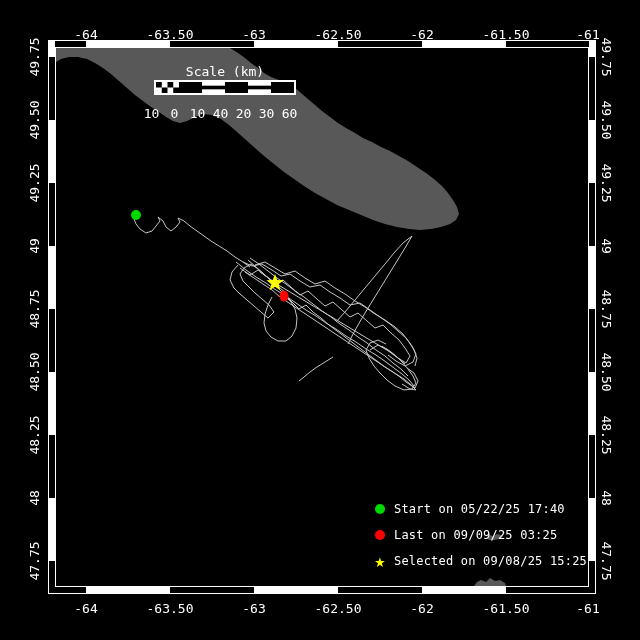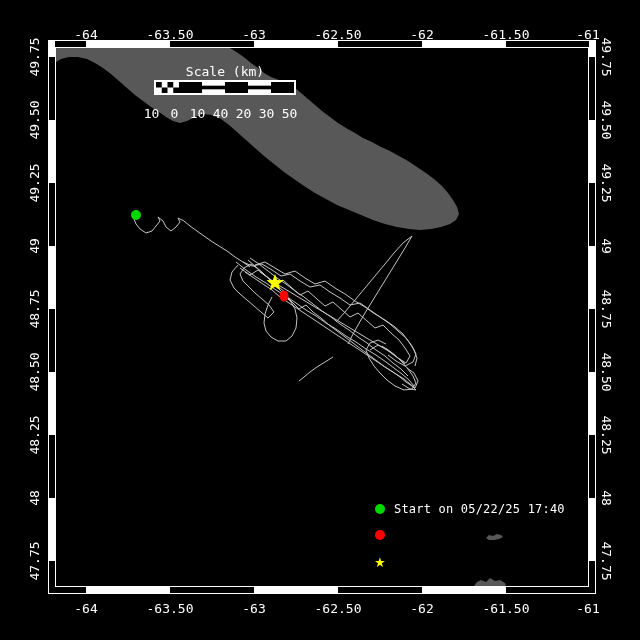--- a/index.html
+++ b/index.html
@@ -143,34 +143,36 @@
     </div>
 
   <div id="scalebar-title">Scale (km)</div>
   <div id="scalebar-labels">
       <span>10</span>
       <span>0</span>
       <span>10</span>
       <span>40</span>
       <span>20</span>
       <span>30</span>
-      <span>50</span>
+      <span>60</span>
     </div>
 
   <div id="legend">
     <div class="legend-row" style="top:12px;">
       <span class="legend-marker">
         <span class="legend-dot" style="background:#00d900;"></span>
         </span>
       <span class="legend-label">Start on 05/22/25 17:40</span>
     </div>
     <div class="legend-row" style="top:38px;">
       <span class="legend-marker">
         <span class="legend-dot" style="background:#ff0000;"></span>
         </span>
+      <span class="legend-label">Last on 09/09/25 03:25</span>
     </div>
     <div class="legend-row" style="top:64px;">
       <span class="legend-marker">
         <span class="legend-star" style="color:#ffff00;">★</span>
         </span>
+      <span class="legend-label">Selected on 09/08/25 15:25</span>
     </div>
   </div>
 </div>
 
 </body></html>

